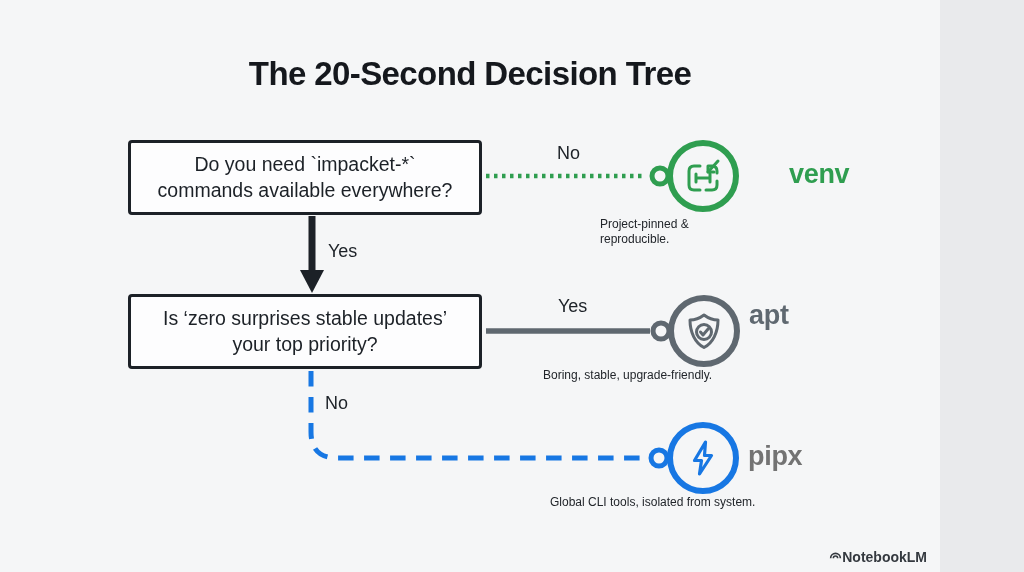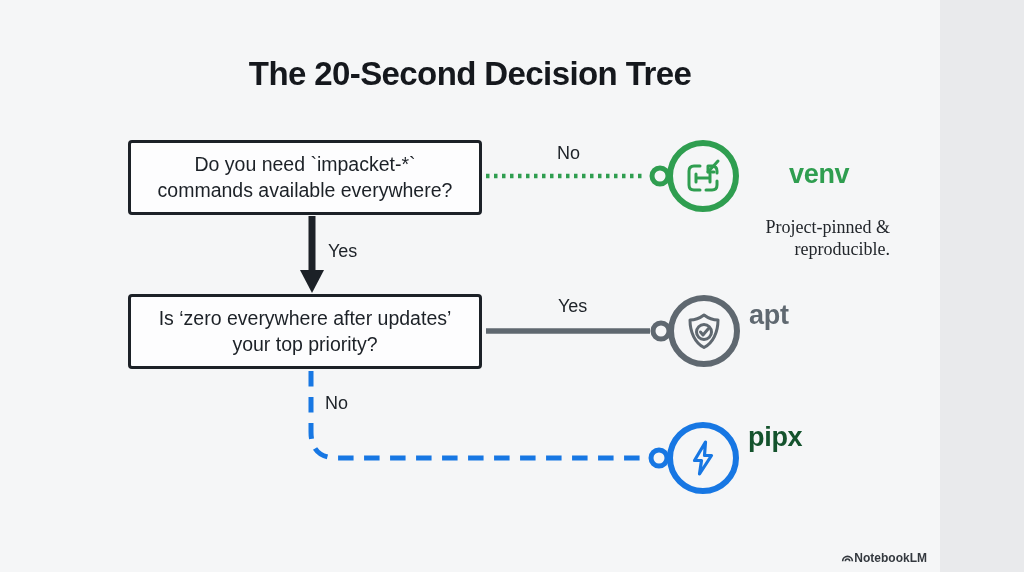--- a/index.html
+++ b/index.html
@@ -24,31 +24,31 @@
   .q1{top:140px;}
   .q2{top:294px;}
   .edge-label{position:absolute;font-size:18px;font-weight:500;color:#1c2127;}
   .lbl-q1no{left:557px;top:143px;}
   .lbl-q1yes{left:328px;top:241px;}
   .lbl-q2yes{left:558px;top:296px;}
   .lbl-q2no{left:325px;top:393px;}
   .badge-name{position:absolute;font-size:27px;font-weight:700;letter-spacing:-0.3px;}
   .name-venv{left:745px;top:159px;color:#2f9e50;margin-left:44px;}
   .name-apt{left:749px;top:300px;color:#5f6870;}
-  .name-pipx{left:748px;top:422px;color:#14532d;}
+  .name-pipx{left:748px;top:441px;color:#737373;}
   .caption{
-    position:absolute;text-align:right;font-size:18px;font-weight:500;
-    color:#22262b;line-height:1.22;white-space:pre-line;font-family:Liberation Serif, serif;
+    position:absolute;text-align:left;font-size:12px;font-weight:500;
+    color:#22262b;line-height:1.22;white-space:pre-line;
   }
   .cap-venv{left:600px;top:217px;width:290px;}
   .cap-apt{left:543px;top:368px;width:410px;}
   .cap-pipx{left:550px;top:495px;width:430px;}
   .watermark{
-    position:absolute;right:13px;bottom:7px;display:flex;align-items:flex-end;
-    font-size:12px;font-weight:600;color:#34393f;
+    position:absolute;right:13px;bottom:7px;display:flex;align-items:flex-start;
+    font-size:14px;font-weight:600;color:#34393f;
   }
 </style>
 </head>
 <body>
 
 <div class="canvas">
 
   <h1 class="title">The 20-Second Decision Tree</h1>
 
   <svg class="layer" viewBox="0 0 1024 572" xmlns="http://www.w3.org/2000/svg">
@@ -100,35 +100,37 @@
         <path d="M 2.5,-16 L -8.5,2.5 H -1.5 L -3.5,16 L 8.5,-2.5 H 1.5 Z"></path>
       </g>
     </g>
   </svg>
 
   <div class="qbox q1">
     <span>Do you need `impacket-*`
 commands available everywhere?</span>
   </div>
   <div class="qbox q2">
-    <span>Is ‘zero everywhere after updates’
+    <span>Is ‘zero surprises stable updates’
 your top priority?</span>
   </div>
 
   <span class="edge-label lbl-q1no">No</span>
   <span class="edge-label lbl-q1yes">Yes</span>
   <span class="edge-label lbl-q2yes">Yes</span>
   <span class="edge-label lbl-q2no">No</span>
 
   <span class="badge-name name-venv">venv</span>
   <span class="badge-name name-apt">apt</span>
   <span class="badge-name name-pipx">pipx</span>
 
   <div class="caption cap-venv">Project-pinned &amp;
 reproducible.</div>
+  <div class="caption cap-apt">Boring, stable, upgrade-friendly.</div>
+  <div class="caption cap-pipx">Global CLI tools, isolated from system.</div>
 
   <div class="watermark">
     <svg width="13" height="13" viewBox="0 0 24 24">
       <path d="M3,17 A9,9 0 0 1 21,17" stroke="#34393f" stroke-width="3" fill="none"></path>
       <path d="M8,17 A4,4 0 0 1 16,17" stroke="#34393f" stroke-width="3" fill="none"></path>
     </svg>
     <span>NotebookLM</span>
   </div>
 
 </div>

